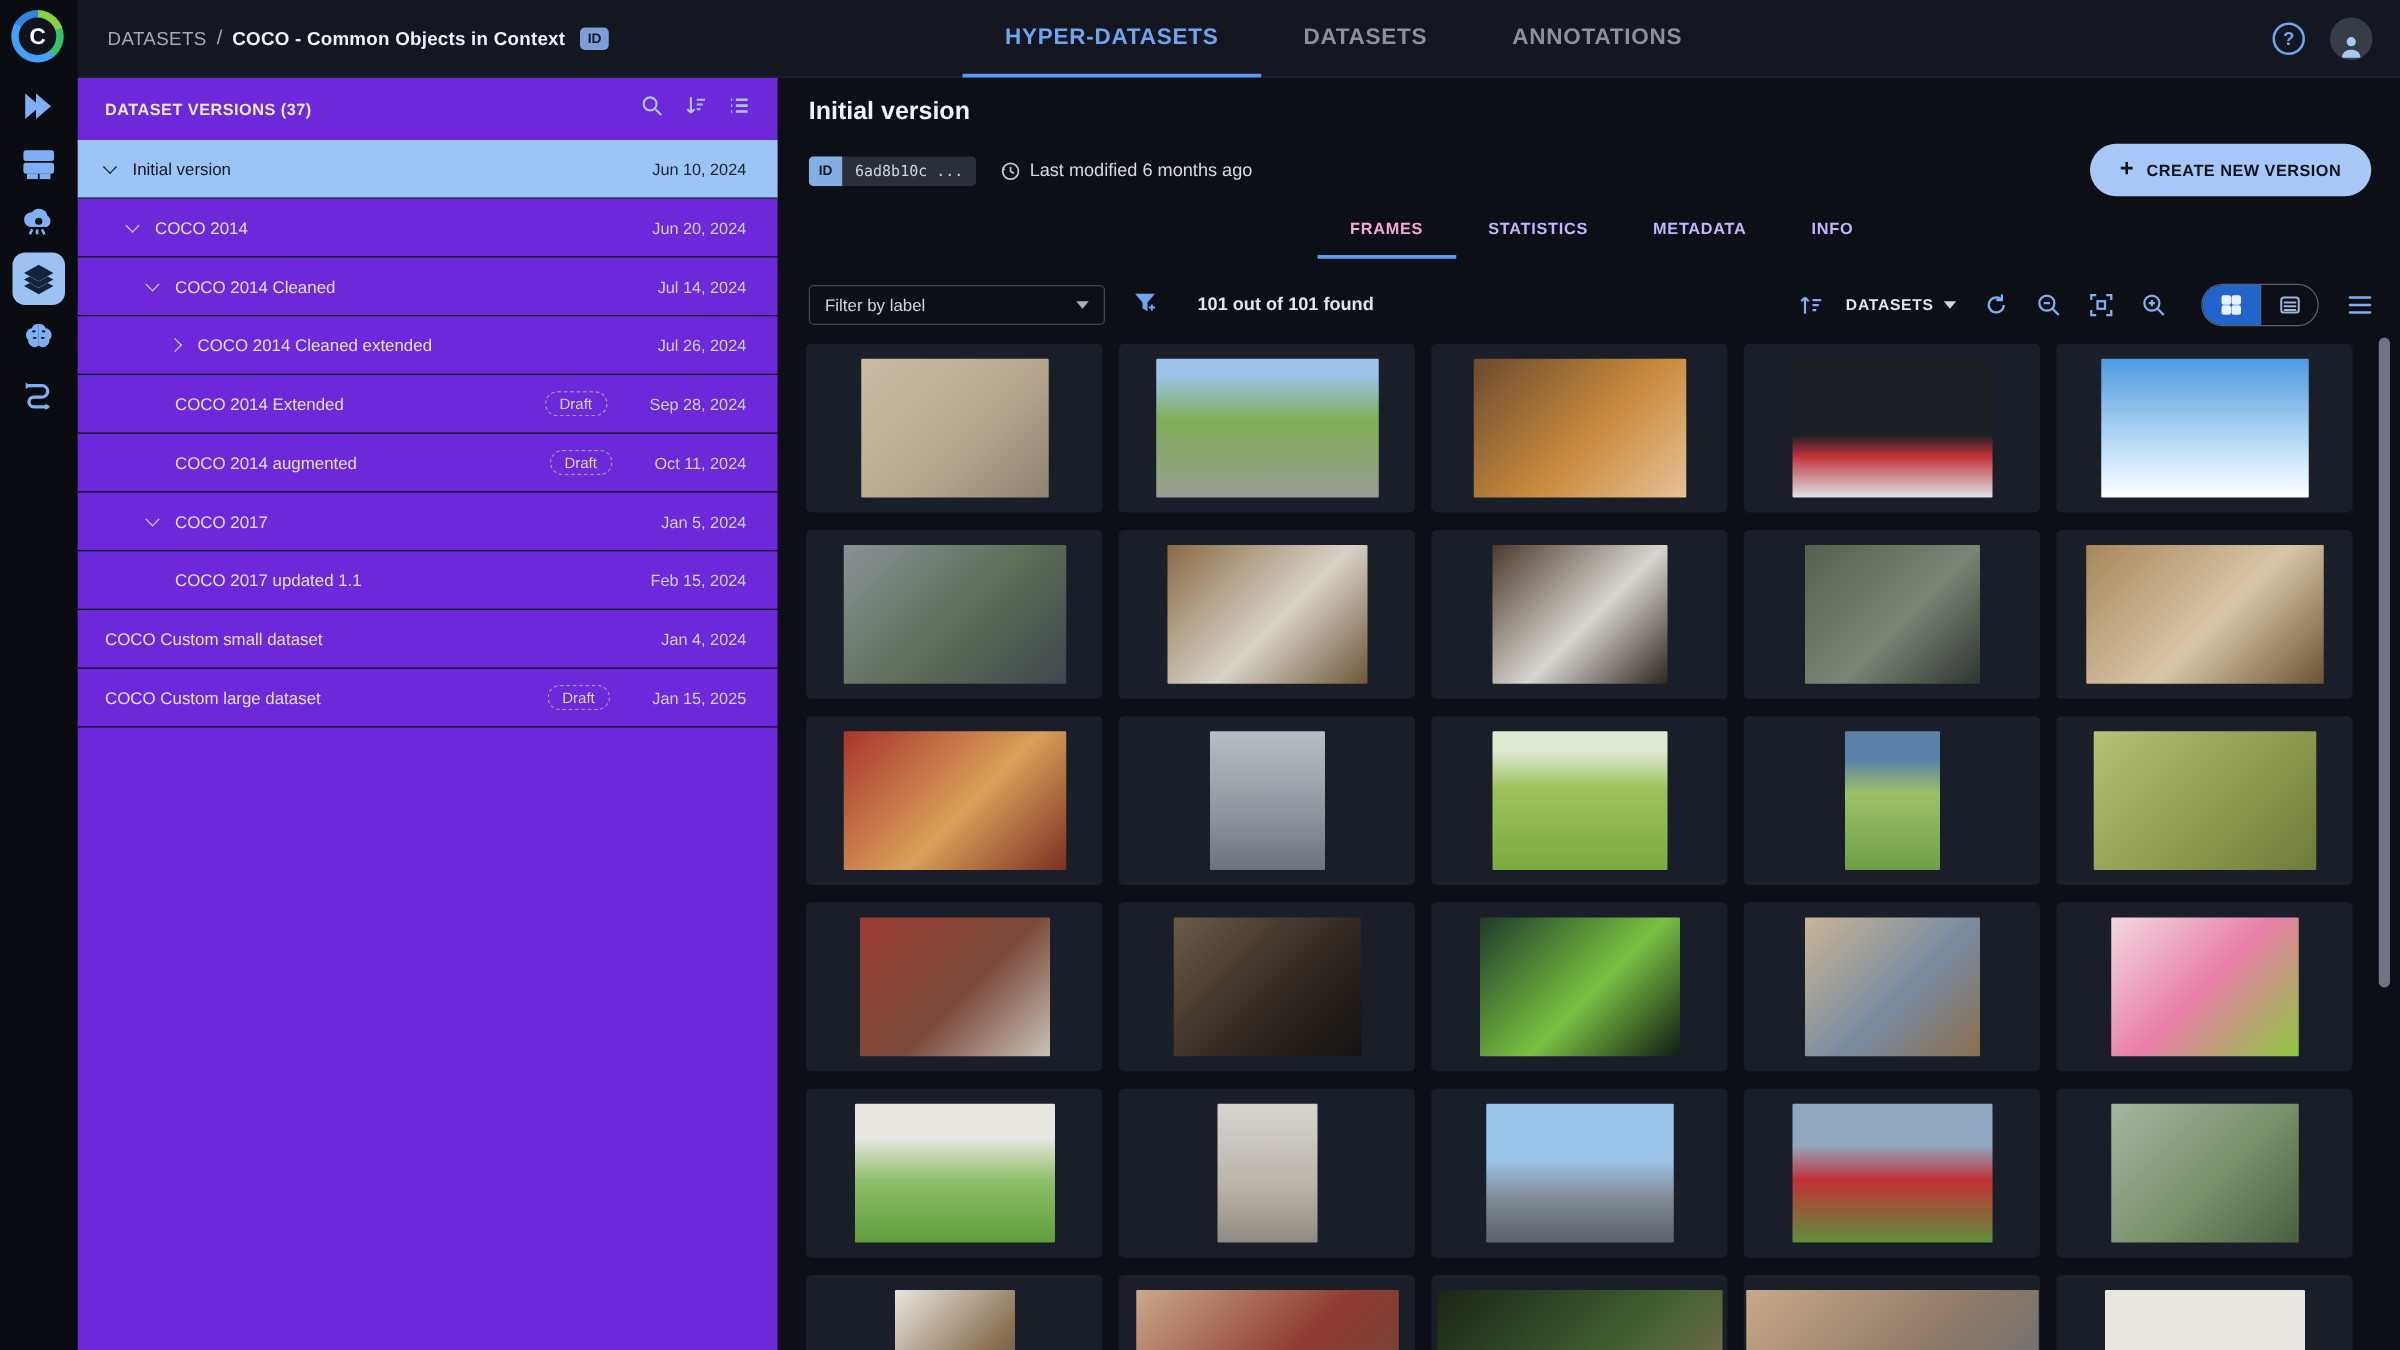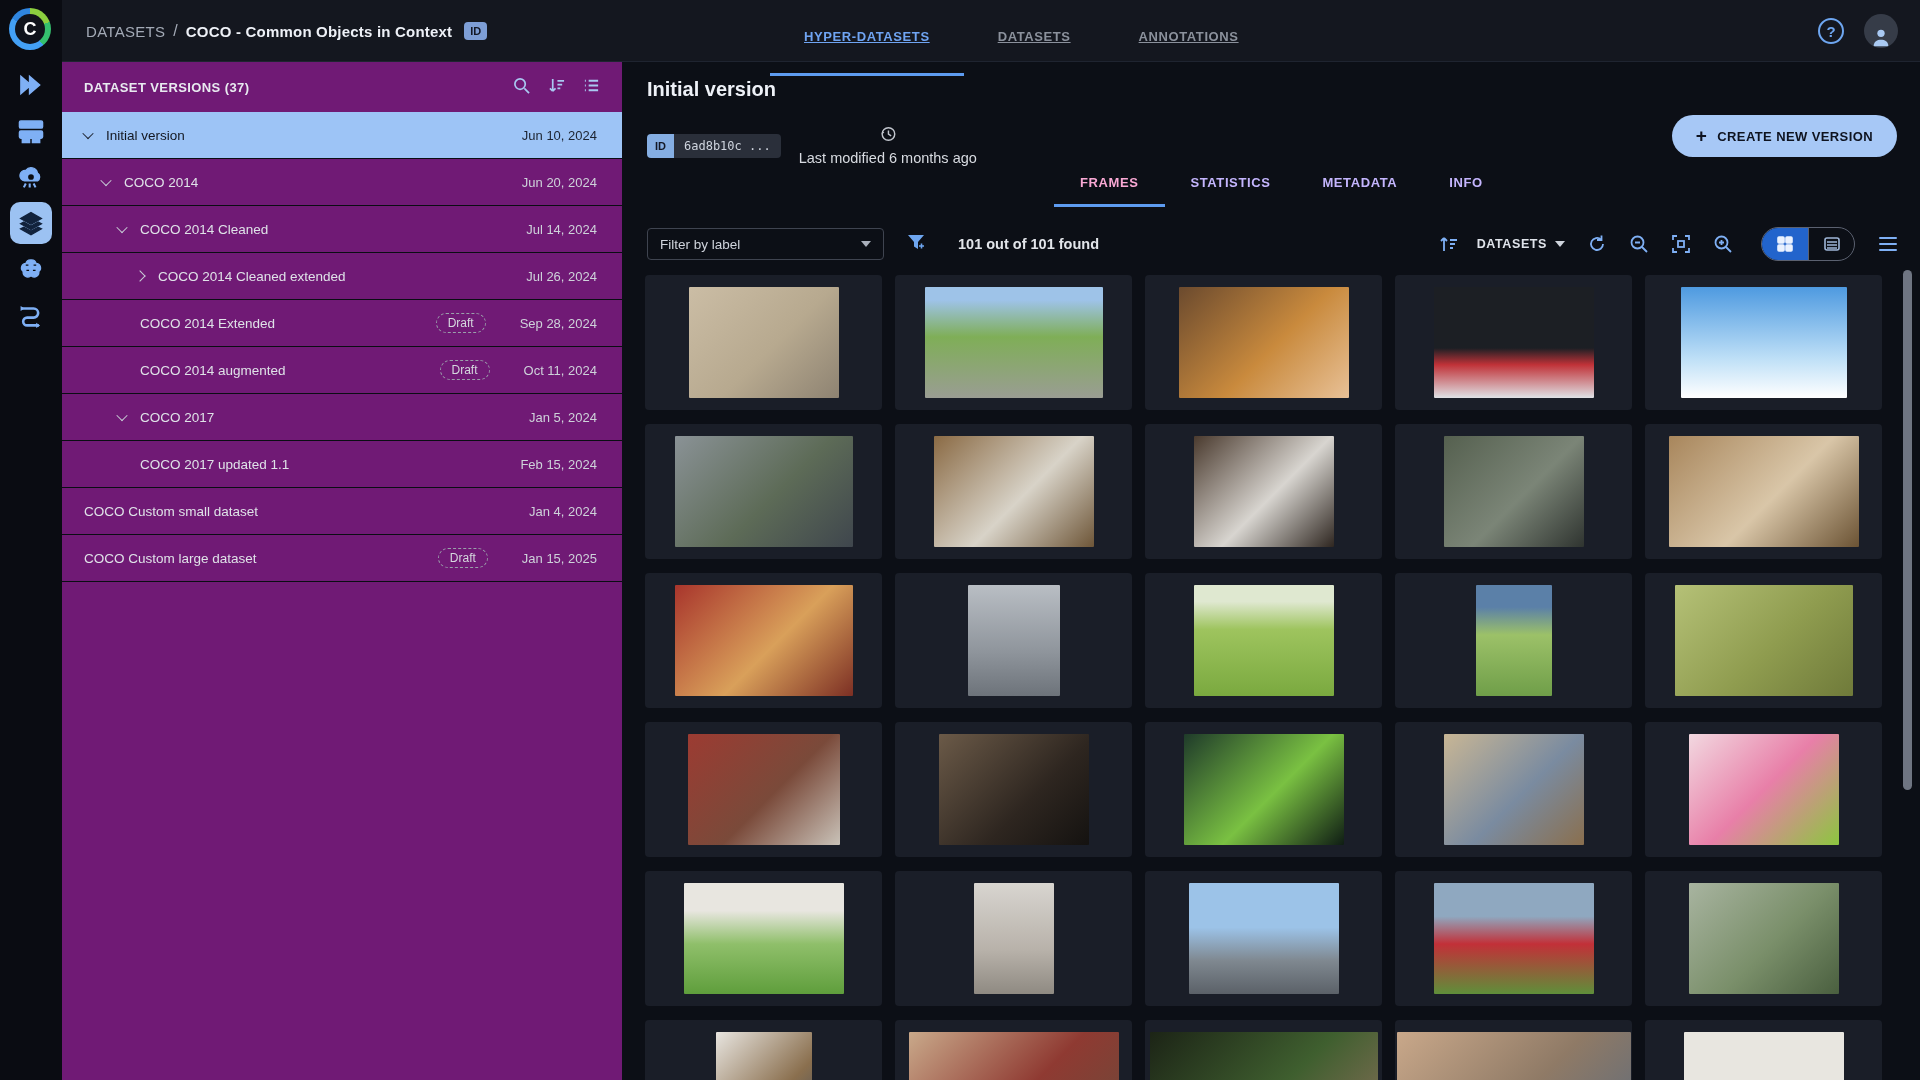--- a/index.html
+++ b/index.html
@@ -24,32 +24,32 @@
   
   .topbar { position:absolute; left:62px; top:0; width:1858px; height:62px; background:#14171f;
     border-bottom:1px solid #1f2430; z-index:20; }
   .crumbs { position:absolute; left:24px; top:0; height:62px; display:flex; align-items:center; gap:8px; }
   .crumb-section { color:#a3aab6; font-size:15px; letter-spacing:.3px; }
   .crumb-sep { color:#a3aab6; font-size:16px; }
   .crumb-title { color:#eef1f7; font-size:15px; font-weight:bold; letter-spacing:.2px; }
   .id-chip { background:#7d9ed6; color:#131826; font-size:11px; font-weight:bold;
     border-radius:4px; padding:3px 6px; margin-left:4px; }
   .top-tabs { position:absolute; left:708px; top:0; height:62px; display:flex; }
-  .top-tab { height:76px; display:flex; align-items:center; padding:0 34px; font-size:13px;
-    font-weight:bold; letter-spacing:.6px; color:#8b919c; border-bottom:3px solid transparent;text-decoration:underline; }
+  .top-tab { height:62px; display:flex; align-items:center; padding:0 34px; font-size:18px;
+    font-weight:bold; letter-spacing:.6px; color:#8b919c; border-bottom:3px solid transparent; }
   .top-tab.active { color:#6fa4f2; border-bottom-color:#5d9bf0; }
   .top-right { position:absolute; right:22px; top:0; height:62px; display:flex; align-items:center; gap:20px; }
   .help-circ { width:26px; height:26px; border:2px solid #6ea6f0; border-radius:50%;
     color:#6ea6f0; font-weight:bold; font-size:15px; display:flex; align-items:center; justify-content:center; }
   .avatar { width:34px; height:34px; border-radius:50%; background:#363c48; display:flex;
     align-items:flex-end; justify-content:center; overflow:hidden; }
   .avatar svg { width:22px; height:22px; fill:#a9c9f2; }
 
   
-  .panel { position:absolute; left:62px; top:62px; width:560px; height:1018px; background:#701a75; z-index:10; }
+  .panel { position:absolute; left:62px; top:62px; width:560px; height:1018px; background:#6d28d9; z-index:10; }
   .panel-head { height:50px; display:flex; align-items:center; padding:0 22px 0 22px; }
   .panel-title { font-size:13px; font-weight:bold; letter-spacing:.4px; color:#e8eaf0; flex:1; }
   .panel-icons { display:flex; gap:18px; align-items:center; }
   .panel-icons svg { width:17px; height:17px; stroke:#a9c9f2; fill:none; stroke-width:1.8; }
   .vrow { height:47px; display:flex; align-items:center; border-bottom:1px solid #0a0d13;
     font-size:13.5px; color:#dfe2e8; padding-right:25px; }
   .vrow.sel { background:#9dc4f6; color:#131720; }
   .vrow.sel .vdate { color:#1c2330; }
   .vrow.sel .chev { border-color:#1c2330; }
   .chev { width:8px; height:8px; border:solid #c8cdd6; border-width:0 1.5px 1.5px 0;
@@ -67,21 +67,21 @@
 
   
   .main { position:absolute; left:622px; top:62px; width:1298px; height:1018px; background:#0c0f16; }
   .v-title { position:absolute; left:25px; top:16px; font-size:20px; font-weight:bold; color:#eef1f7; }
   .id-row { position:absolute; left:25px; top:63px; display:flex; align-items:center; gap:18px; }
   .idb { display:flex; border-radius:4px; overflow:hidden; height:24px; }
   .idb-l { background:#85aee3; color:#131826; font-size:11px; font-weight:bold;
     display:flex; align-items:center; padding:0 8px; }
   .idb-r { background:#2a2f3a; color:#cfd5df; font-family:"DejaVu Sans Mono", monospace;
     font-size:12px; display:flex; align-items:center; padding:0 10px; }
-  .lastmod { display:flex; align-items:center; gap:7px; color:#d8dbe1; font-size:14.5px;flex-direction:column; }
+  .lastmod { display:flex; align-items:center; gap:7px; color:#d8dbe1; font-size:14.5px; }
   .lastmod svg { width:18px; height:18px; stroke:#c2c6ce; fill:none; stroke-width:1.6; }
   .create-btn { position:absolute; right:23px; top:53px; height:42px; border-radius:21px;
     background:#a7c8f6; color:#0e1320; font-weight:bold; font-size:13px; letter-spacing:.4px;
     display:flex; align-items:center; padding:0 24px; gap:10px; border:none; }
   .create-btn .plus { font-size:19px; font-weight:bold; }
 
   .main-tabs { position:absolute; left:432px; top:103px; display:flex; }
   .m-tab { padding:10px 26px 14px 26px; font-size:13px; font-weight:bold; letter-spacing:.6px;
     color:#c4b5fd; border-bottom:3px solid transparent; }
   .m-tab.active { color:#f9a8d4; border-bottom-color:#5d9bf0; }

